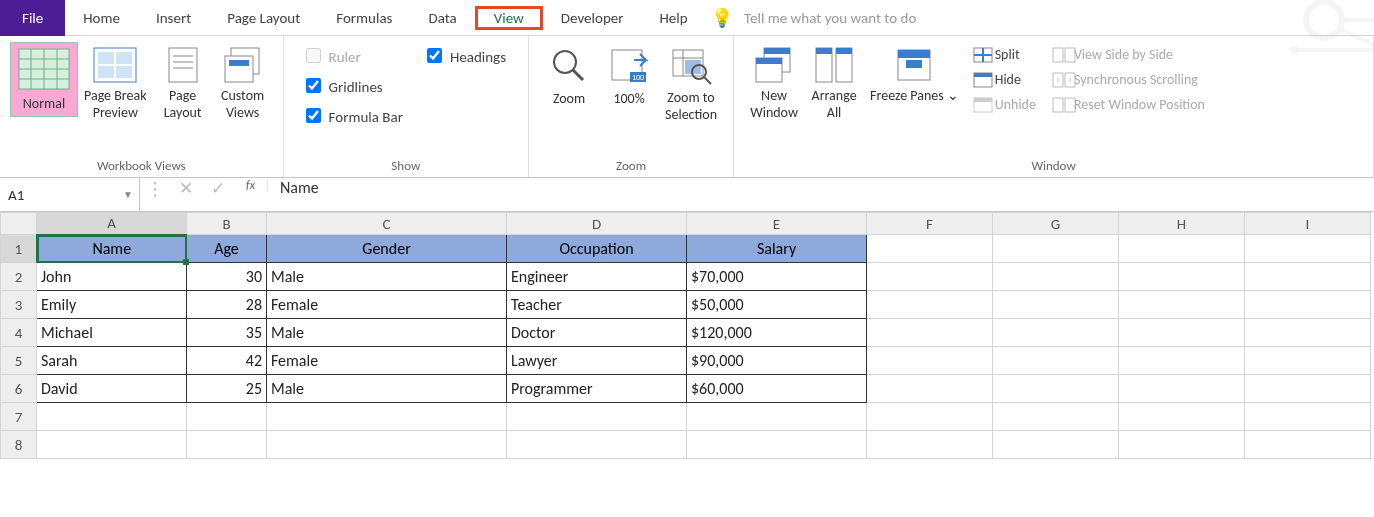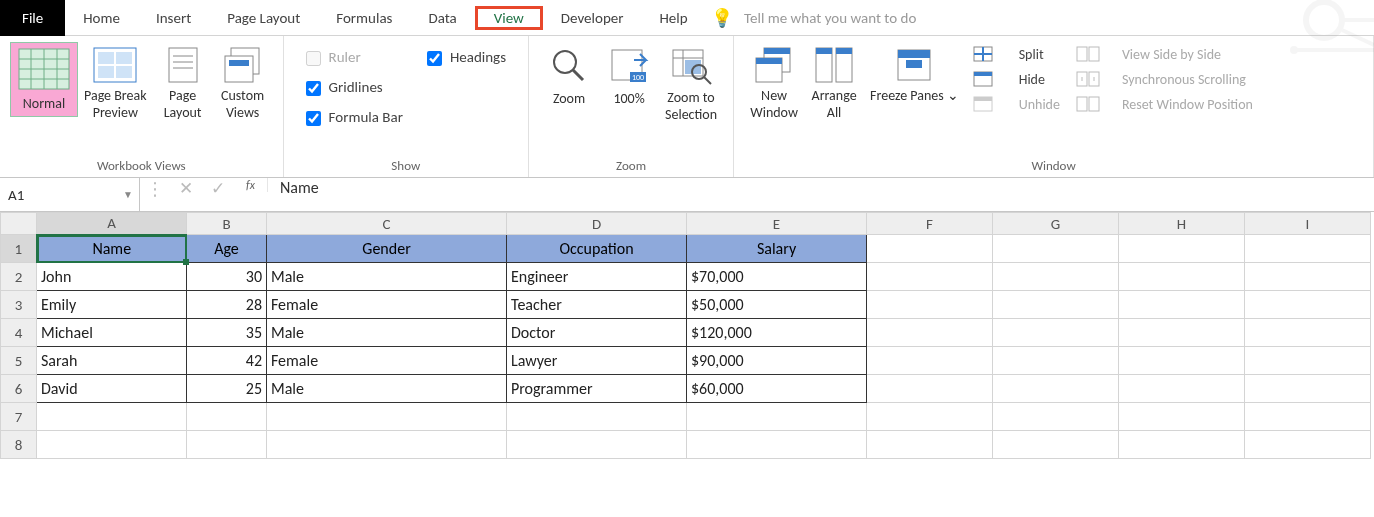--- a/index.html
+++ b/index.html
@@ -1,40 +1,40 @@
 <!DOCTYPE html>
 <html><head>
 <meta charset="utf-8">
 <style>
   * { box-sizing: border-box; margin: 0; padding: 0; }
   body { font-family: "Segoe UI", Calibri, sans-serif; font-size: 14px; color: #444; background: #fff; width: 1374px; }
   
   
   .tabs { display: flex; align-items: center; height: 36px; border-bottom: 1px solid #d4d4d4; background: #fff; }
   .tab { padding: 0 18px; height: 36px; display: flex; align-items: center; cursor: pointer; color: #444; font-size: 15px; }
-  .tab.file { background: #000000; color: #fff; padding: 0 22px; }
+  .tab.file { background: #4c1d95; color: #fff; padding: 0 22px; }
   .tab.active { color: #217346; border: 3px solid #e8472b; padding: 0 16px; height: 24px; }
   .tellme { display: flex; align-items: center; color: #999; font-size: 15px; margin-left: 6px; }
   .bulb { font-size: 18px; margin-right: 10px; color: #666; }
   .circuit { position:absolute; right:0; top:0; opacity:0.08; width:180px; height:60px; pointer-events:none;}
   
   
   .ribbon { display: flex; height: 142px; border-bottom: 1px solid #c6c6c6; background: #fff; }
   .group { display: flex; flex-direction: column; justify-content: space-between; padding: 6px 10px 2px; border-right: 1px solid #e0e0e0; }
   .group-row { display: flex; align-items: flex-start; flex: 1; }
   .group-label { text-align: center; font-size: 13px; color: #666; padding: 2px 0; }
   .big-btn { display: flex; flex-direction: column; align-items: center; justify-content: flex-start; padding: 4px 6px; cursor: pointer; font-size: 14px; color: #333; text-align: center; min-width: 60px; }
   .big-btn svg { margin-bottom: 4px; }
   .big-btn.active { background: #f9a8d4; border:1px solid #8fc9a7; }
   .chk-col { display:flex; flex-direction:column; justify-content:center; gap:12px; padding: 6px 12px;}
-  .chk { display:flex; align-items:flex-end; gap:8px; font-size:15px; color:#444; cursor:pointer;}
+  .chk { display:flex; align-items:flex-start; gap:8px; font-size:15px; color:#444; cursor:pointer;}
   .chk input { width:15px; height:15px; }
   .chk.disabled { color:#aaa; }
   .win-col { display:flex; flex-direction:column; gap:8px; padding:4px 8px; justify-content:center;}
-  .win-item { display:flex; align-items:flex-start; gap:26px; font-size:14px; color:#444; cursor:pointer;}
+  .win-item { display:flex; align-items:center; gap:2px; font-size:14px; color:#444; cursor:pointer;}
   .win-item.disabled { color:#aaa;}
   .wi-icon { width:20px; height:16px; display:inline-block;}
   
   
   .formulabar { display:flex; align-items:flex-start; height:34px; border-bottom:1px solid #c6c6c6; }
   .namebox { width:140px; border-right:1px solid #c6c6c6; height:100%; display:flex; align-items:center; padding:0 8px; font-size:15px; color:#333; position:relative;}
   .namebox .dd { position:absolute; right:6px; color:#888; font-size:10px;}
   .fb-dots { width:30px; text-align:center; color:#bbb; font-size:18px;}
   .fb-btn { width:32px; text-align:center; color:#bbb; font-size:17px;}
   .fx { width:34px; font-style:italic; color:#666; font-size:12px; text-align:center; border-right:1px solid #e6e6e6;}

